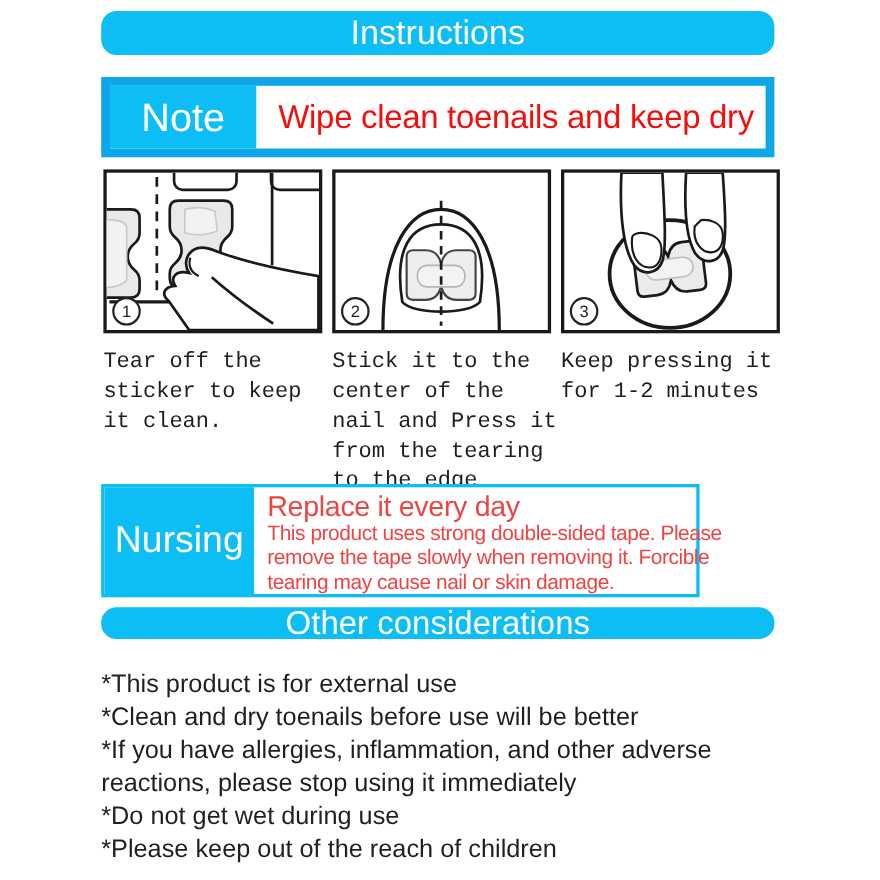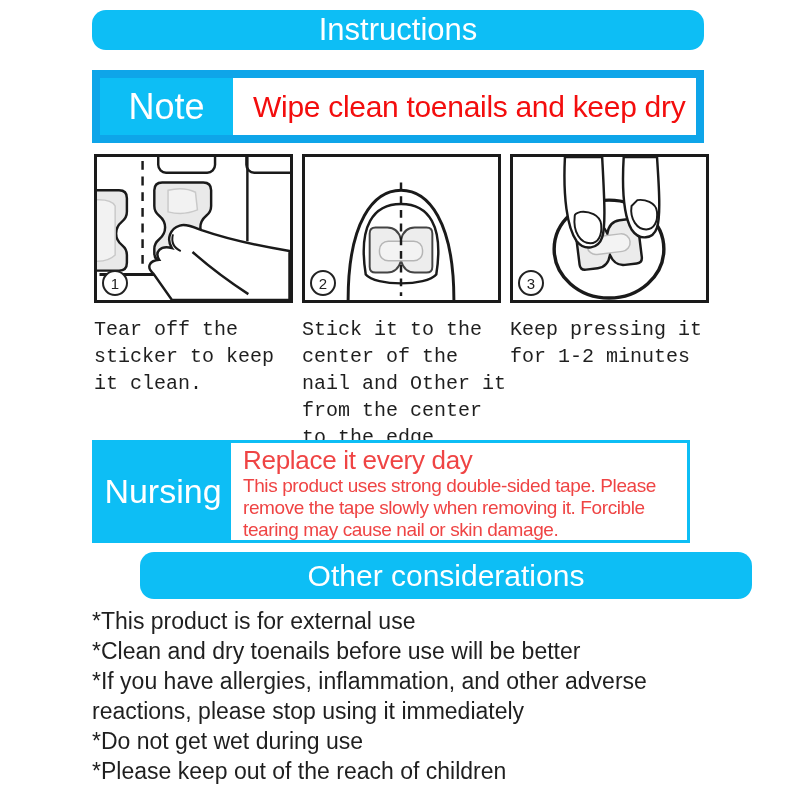--- a/index.html
+++ b/index.html
@@ -3,42 +3,42 @@
 <meta charset="utf-8">
 <style>
   html,body{margin:0;padding:0;background:#ffffff;}
   .page{position:relative;width:800px;height:800px;background:#ffffff;overflow:hidden;
         font-family:"Liberation Sans", sans-serif;color:#1f1f1f;}
 
   
   .banner{position:absolute;left:92px;width:612px;background:#0dbef5;color:#ffffff;
           display:flex;align-items:center;justify-content:center;border-radius:14px;}
   .banner-top{top:10px;height:40px;font-size:31px;}
-  .banner-other{top:552px;height:47px;font-size:30px;margin-left:48px;}
+  .banner-other{top:552px;height:29px;font-size:30px;}
 
   
   .note-row{position:absolute;left:92px;top:70px;width:612px;height:73px;
             border:8px solid #0ea5e9;box-sizing:border-box;display:flex;background:#ffffff;}
   .note-label{width:133px;flex:0 0 133px;background:#0dbef5;color:#ffffff;font-size:36px;
               display:flex;align-items:center;justify-content:center;}
   .note-content{flex:1;display:flex;align-items:center;padding-left:20px;
                 color:#f30d0d;font-size:30px;letter-spacing:-0.3px;}
 
   
   .steps{position:absolute;left:94px;top:154px;width:615px;display:grid;
          grid-template-columns:199px 199px 199px;column-gap:9px;}
   .panel{height:149px;border:3px solid #1a1a1a;box-sizing:border-box;position:relative;background:#fff;}
   .panel svg{display:block;width:100%;height:100%;}
   .badge{position:absolute;left:5px;bottom:4px;width:22px;height:22px;border:2px solid #222;
          border-radius:50%;background:#fff;font-size:15px;display:flex;align-items:center;
          justify-content:center;color:#222;}
   .caption{margin-top:13px;width:206px;font-size:20px;line-height:27px;color:#1f1f1f;font-family:Liberation Mono, monospace;}
 
   
-  .nursing-row{position:absolute;left:92px;top:440px;width:598px;height:103px;
+  .nursing-row{position:absolute;left:92px;top:440px;width:544px;height:103px;
                border:3px solid #0dbef5;box-sizing:border-box;display:flex;background:#ffffff;}
   .nursing-label{width:136px;flex:0 0 136px;background:#0dbef5;color:#ffffff;font-size:34px;
                  display:flex;align-items:center;justify-content:center;}
   .nursing-content{flex:1;padding:3px 8px 4px 12px;color:#ef4444;}
   .nursing-title{font-size:26px;line-height:29px;letter-spacing:-0.3px;}
   .nursing-body{font-size:19px;line-height:22px;letter-spacing:-0.4px;width:448px;}
 
   
   .cons-list{position:absolute;left:92px;top:606px;width:660px;}
   .cons-item{font-size:23px;line-height:30px;margin:0;}
@@ -93,21 +93,21 @@
 
           <path d="M 60 120 C 52 70 68 48 96 48 C 124 48 140 70 132 120 C 122 132 70 132 60 120 Z" fill="#ffffff" stroke="#1a1a1a" stroke-width="2.5"></path>
 
           <path d="M 70 72 L 82 72 C 90 72 94 77 96 84 C 98 77 102 72 110 72 L 122 72 Q 128 72 128 78 L 128 112 Q 128 118 122 118 L 110 118 C 102 118 98 113 96 106 C 94 113 90 118 82 118 L 70 118 Q 64 118 64 112 L 64 78 Q 64 72 70 72 Z" fill="#ebebeb" fill-opacity="0.92" stroke="#444444" stroke-width="2"></path>
           <rect x="74" y="86" width="44" height="20" rx="9" fill="#f3f3f3" stroke="#b5b5b5" stroke-width="1.5"></rect>
 
           <line x1="96" y1="26" x2="96" y2="142" stroke="#1a1a1a" stroke-width="2.5" stroke-dasharray="8 6"></line>
         </svg>
         <div class="badge">2</div>
       </div>
-      <div class="caption">Stick it to the center of the nail and Other it from the center to the edge</div>
+      <div class="caption">Stick it to the center of the nail and Press it from the tearing to the edge</div>
     </div>
 
     <div class="step">
       <div class="panel">
         <svg viewBox="0 0 195 146">
 
           <ellipse cx="97" cy="94" rx="56" ry="50" fill="#ffffff" stroke="#1a1a1a" stroke-width="3.5"></ellipse>
 
           <g transform="rotate(-7 97 92) translate(1 -6)">
             <path d="M 70 72 L 82 72 C 90 72 94 77 96 84 C 98 77 102 72 110 72 L 122 72 Q 128 72 128 78 L 128 112 Q 128 118 122 118 L 110 118 C 102 118 98 113 96 106 C 94 113 90 118 82 118 L 70 118 Q 64 118 64 112 L 64 78 Q 64 72 70 72 Z" fill="#ebebeb" stroke="#1a1a1a" stroke-width="2.5"></path>

